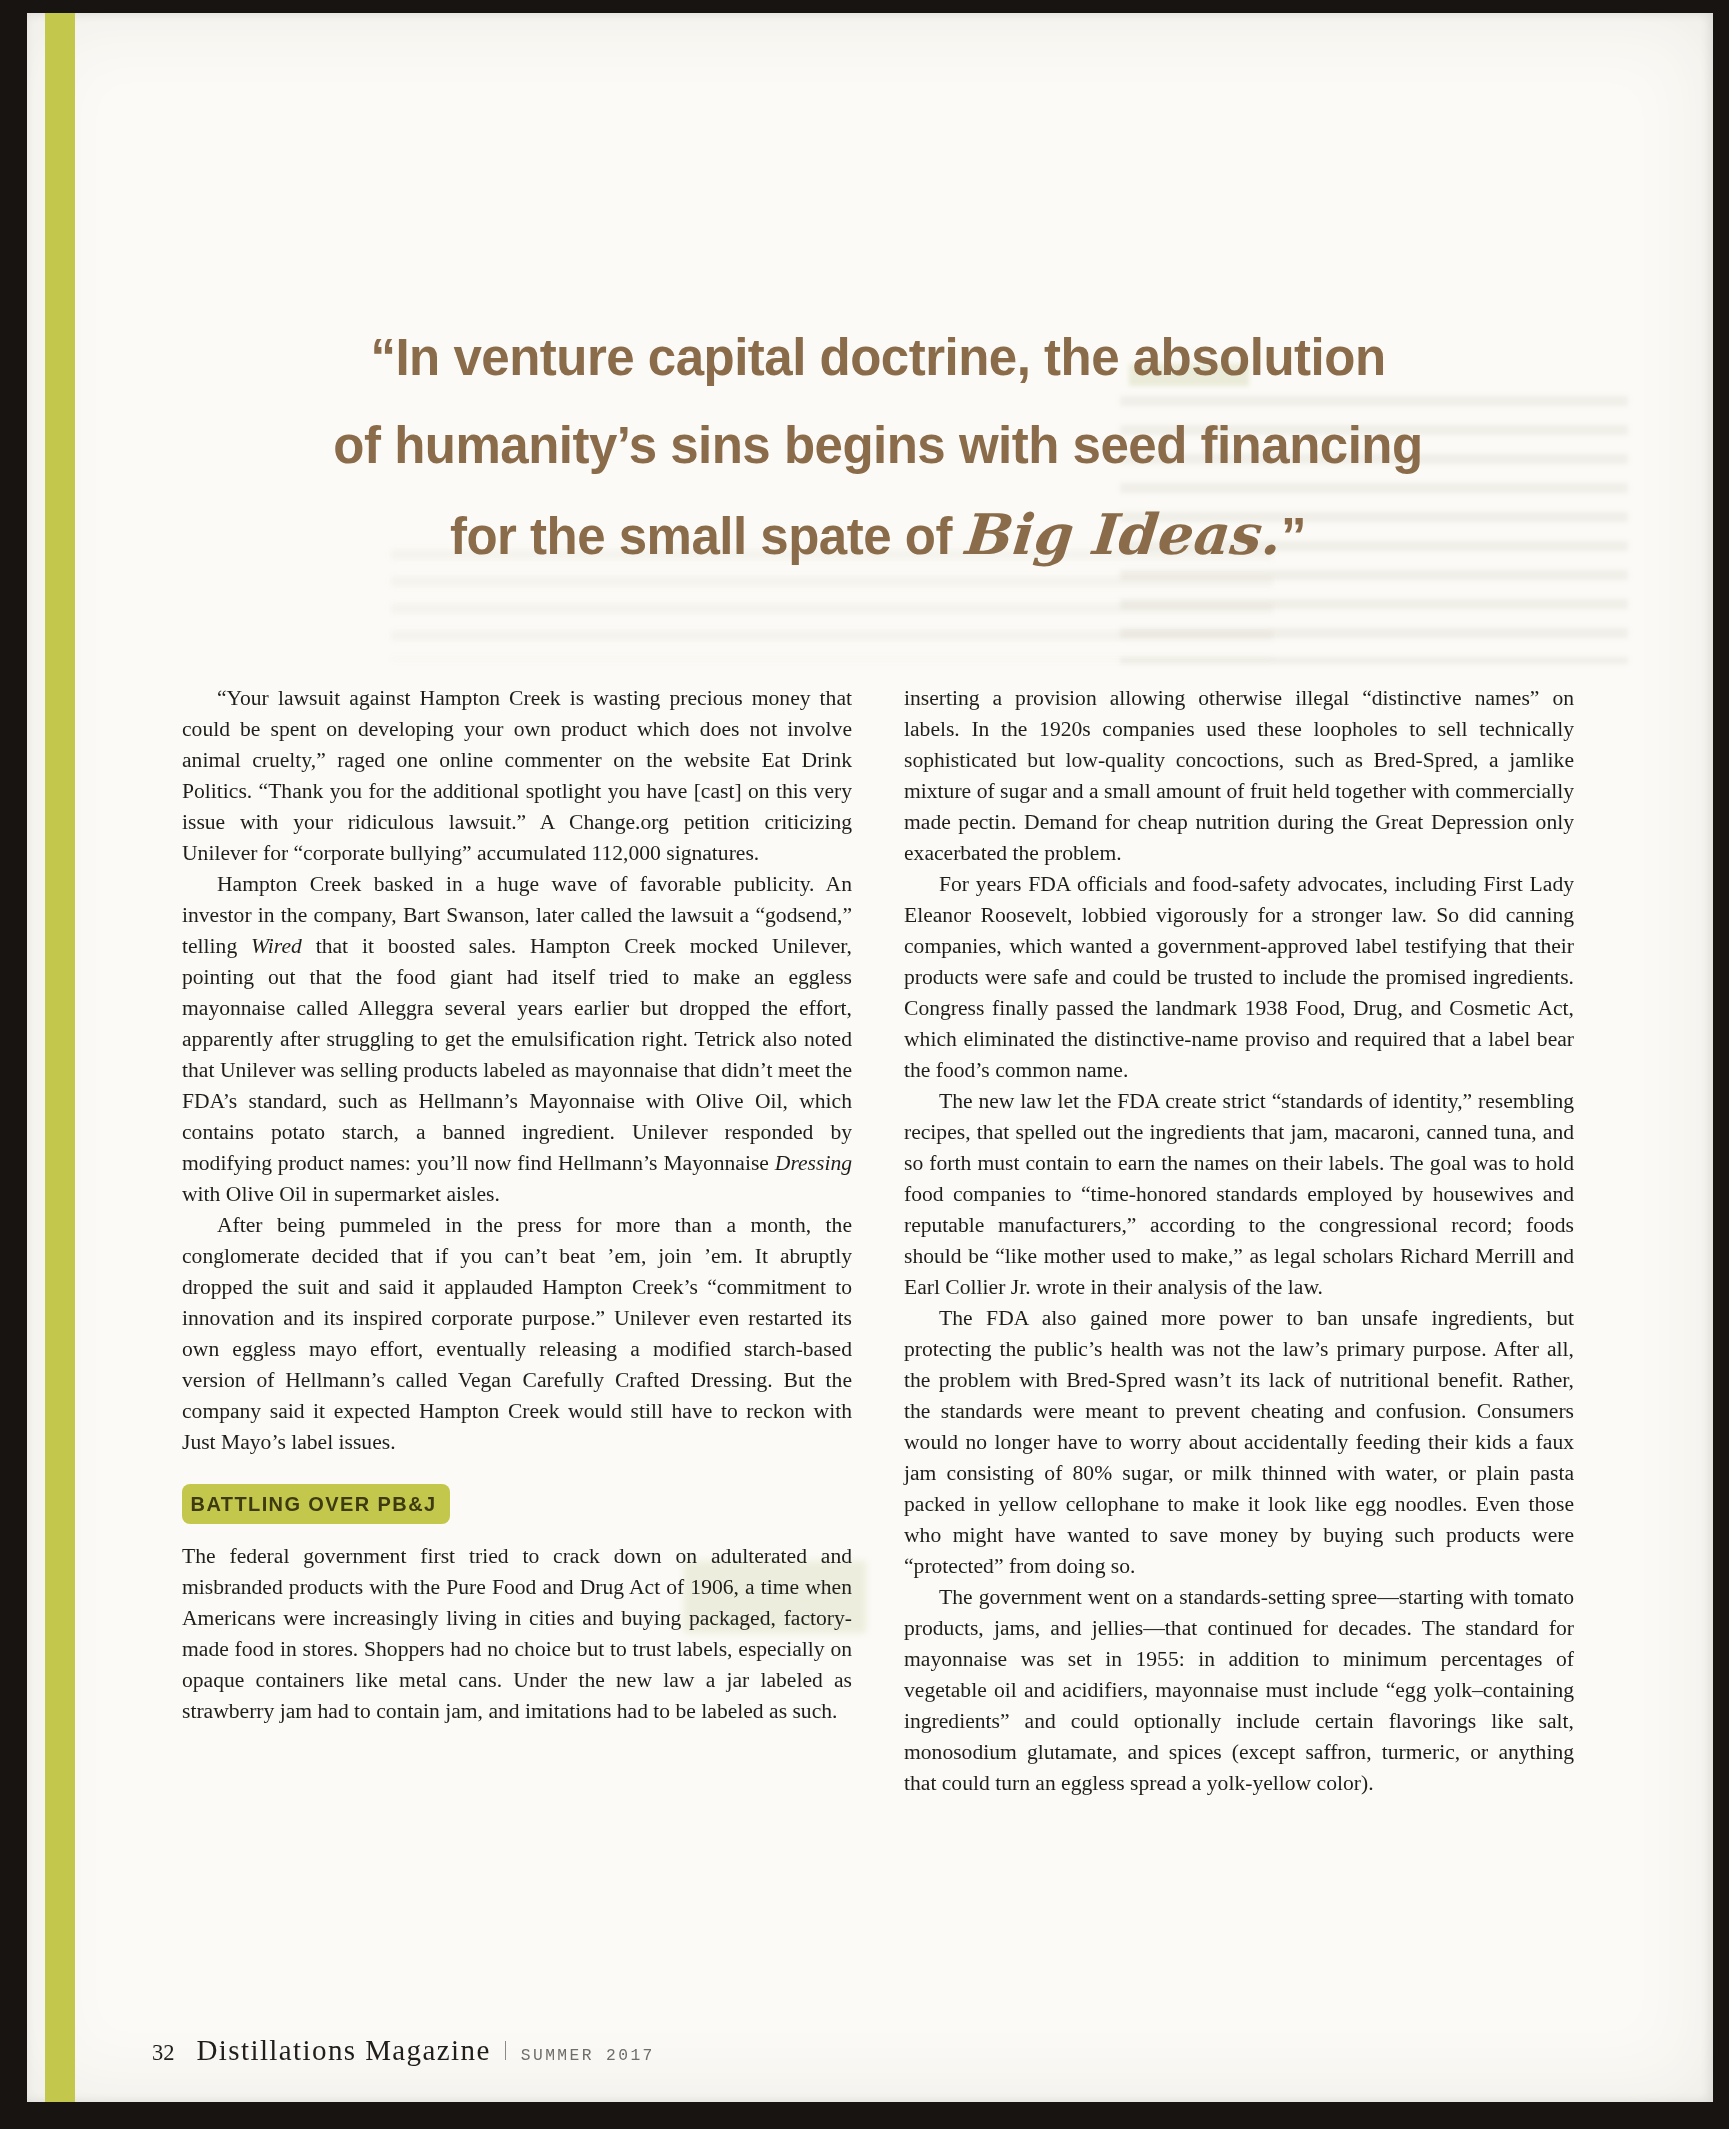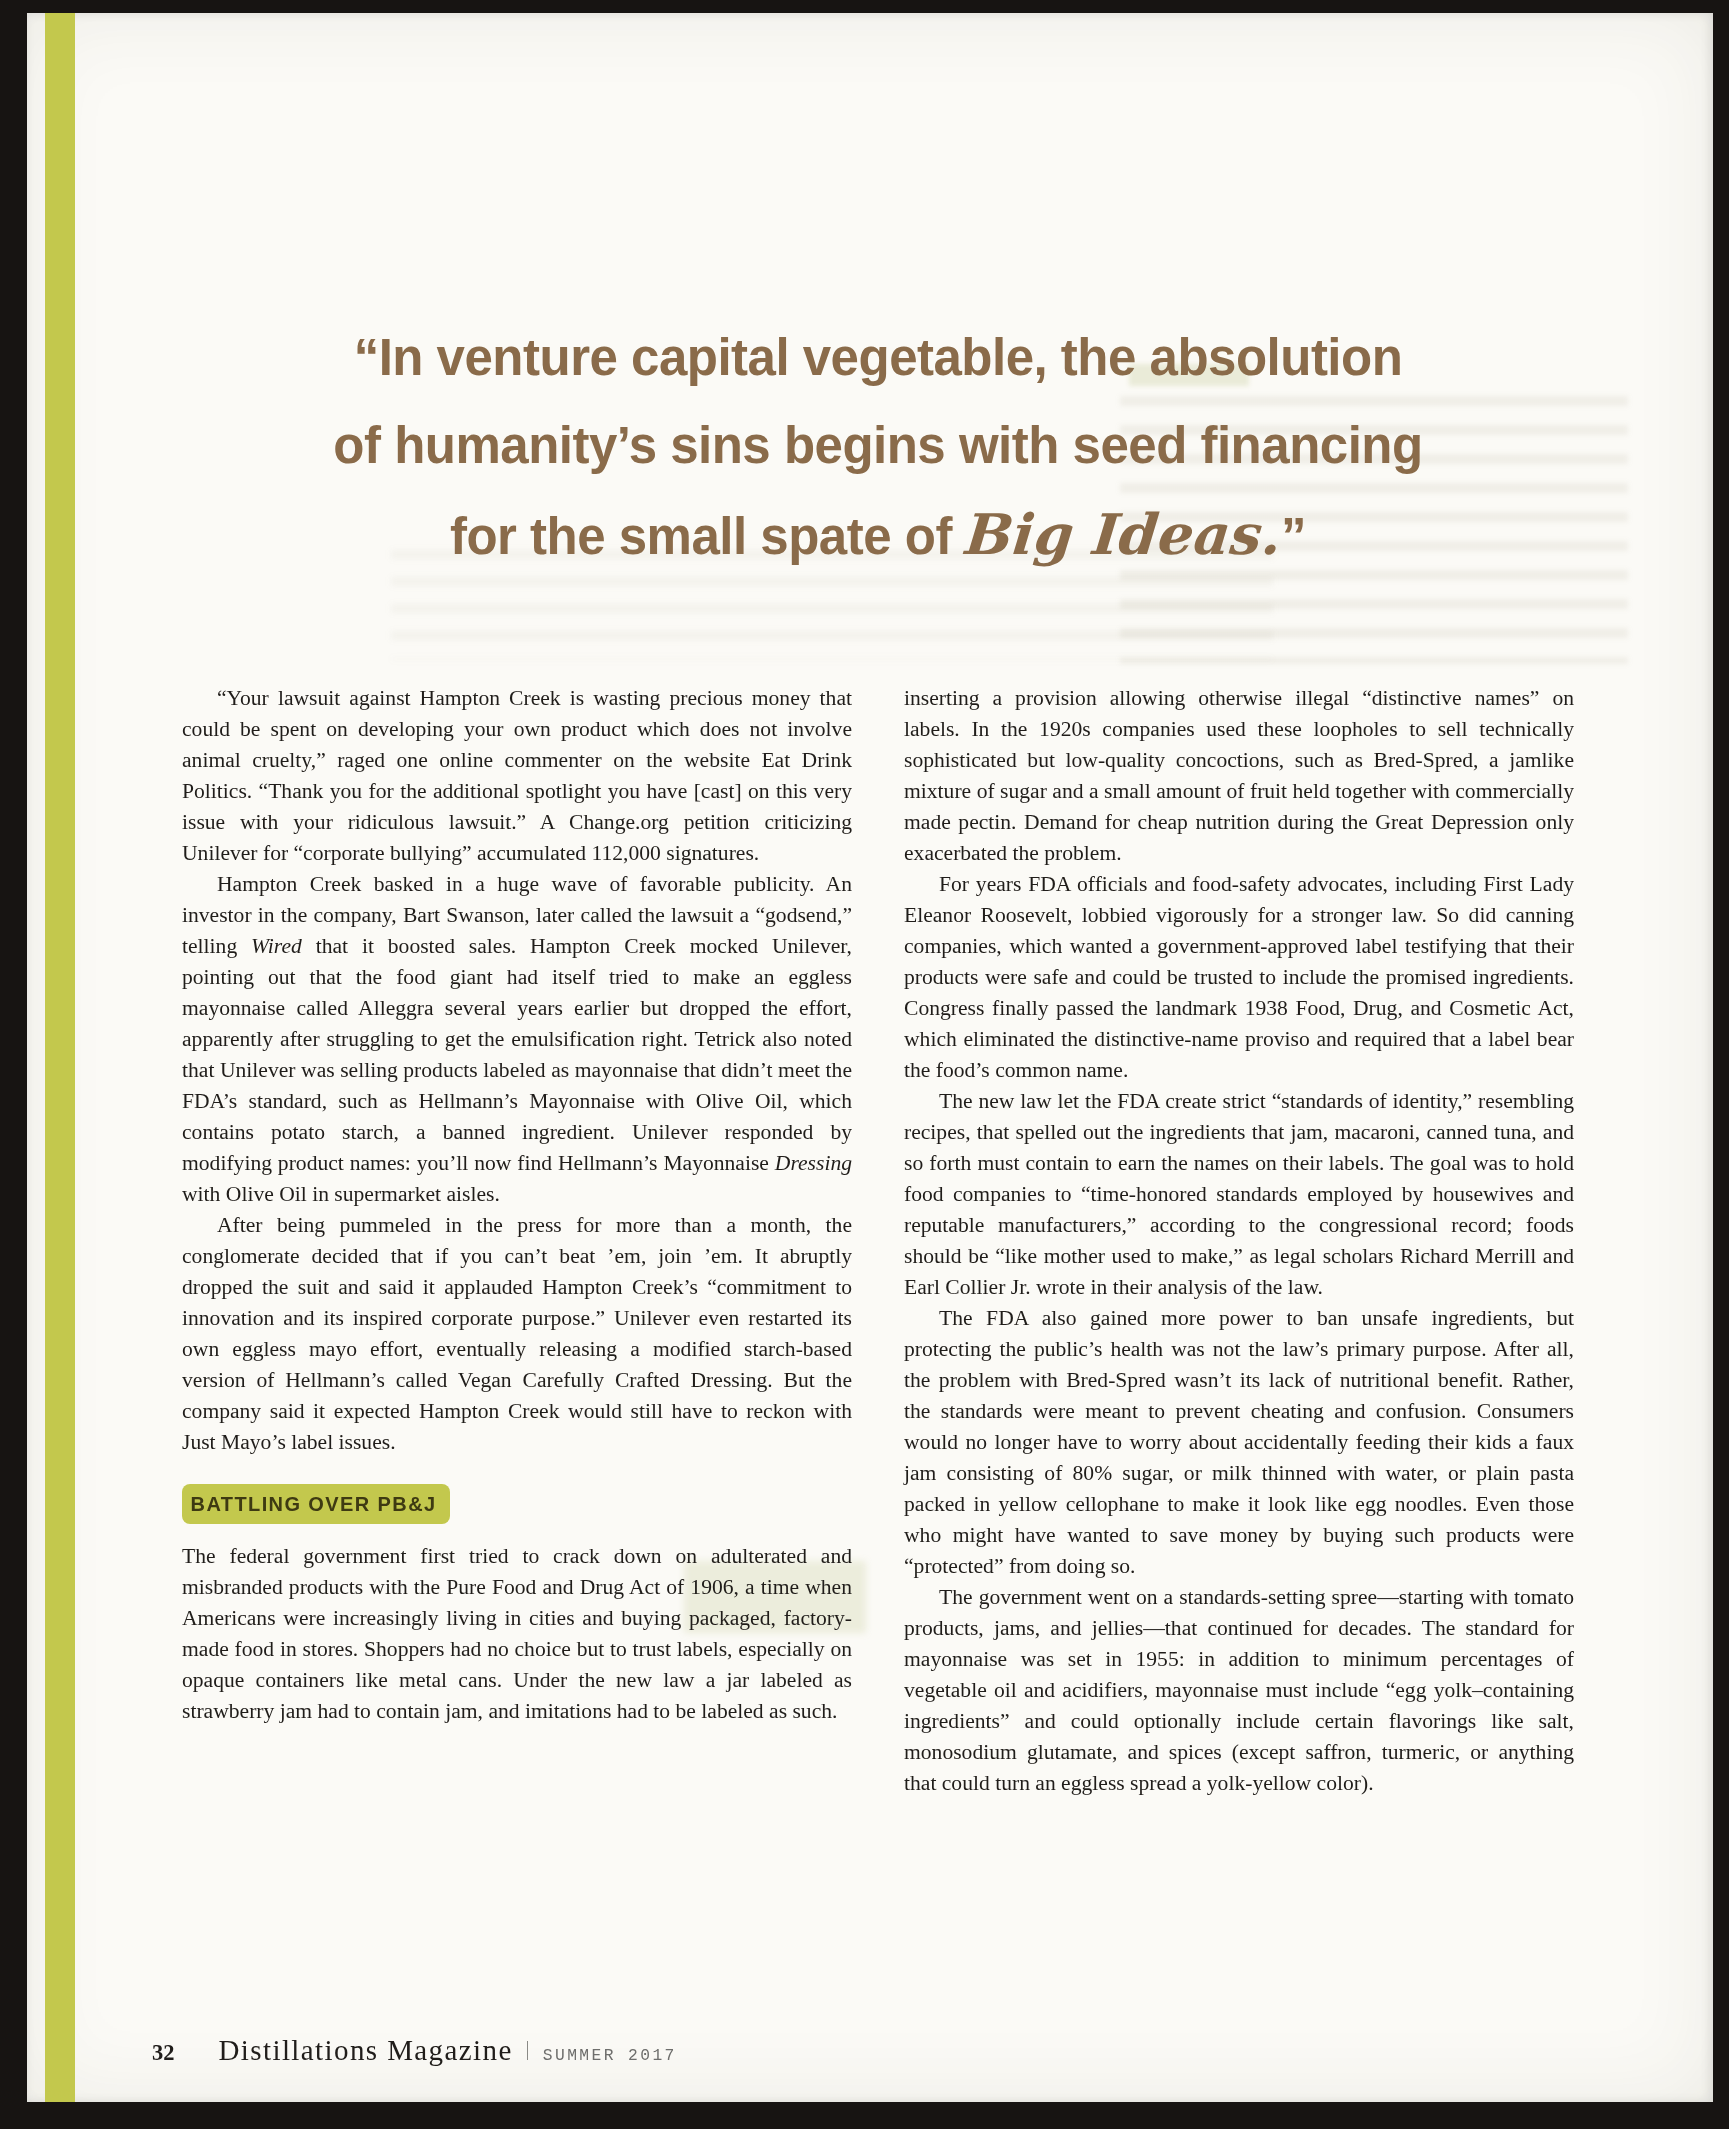--- a/index.html
+++ b/index.html
@@ -95,23 +95,23 @@
     padding:4.8px 13.4px 3.8px 8.6px;
     border-radius:8px;
   }
   .footer {
     position:absolute;
     left:125px; bottom:35px;
     display:flex; align-items:baseline;
     color:var(--ink, #201d1a);
   }
   .footer .pageno {
-    font-weight:700;
+    font-weight:400;
     font-size:22.5px;
-    margin-right:44px;
+    margin-right:22px;
   }
   .footer .magname {
     font-size:29px;
     letter-spacing:1.4px;
   }
   .footer .divider {
     width:1.4px; height:19px;
     background:#8a8a86;
     margin:0 14.4px;
     align-self:center;
@@ -130,21 +130,21 @@
   <div class="page">
 
     <div class="stripe"></div>
 
     <div class="ghost ghost-lines-a"></div>
     <div class="ghost ghost-chip-a"></div>
     <div class="ghost ghost-lines-b"></div>
     <div class="ghost ghost-chip-b"></div>
 
     <div class="quote">
-      <div class="qline">“In venture capital vegetable, the absolution</div>
+      <div class="qline">“In venture capital doctrine, the absolution</div>
       <div class="qline">of humanity’s sins begins with seed financing</div>
       <div class="qline"><span>for the small spate of </span><span class="script">Big Ideas.</span><span>”</span></div>
     </div>
 
     <div class="columns">
       <div class="col">
         <div id="col-left-top">
             <p>“Your lawsuit against Hampton Creek is wasting precious money that could be spent on developing your own product which does not involve animal cruelty,” raged one online commenter on the website Eat Drink Politics. “Thank you for the additional spotlight you have [cast] on this very issue with your ridiculous lawsuit.” A Change.org petition criticizing Unilever for “corporate bullying” accumulated 112,000 signatures.</p>
             <p>Hampton Creek basked in a huge wave of favorable publicity. An investor in the company, Bart Swanson, later called the lawsuit a “godsend,” telling <em>Wired</em> that it boosted sales. Hampton Creek mocked Unilever, pointing out that the food giant had itself tried to make an eggless mayonnaise called Alleggra several years earlier but dropped the effort, apparently after struggling to get the emulsification right. Tetrick also noted that Unilever was selling products labeled as mayonnaise that didn’t meet the FDA’s standard, such as Hellmann’s Mayonnaise with Olive Oil, which contains potato starch, a banned ingredient. Unilever responded by modifying product names: you’ll now find Hellmann’s Mayonnaise <em>Dressing</em> with Olive Oil in supermarket aisles.</p>
             <p>After being pummeled in the press for more than a month, the conglomerate decided that if you can’t beat ’em, join ’em. It abruptly dropped the suit and said it applauded Hampton Creek’s “commitment to innovation and its inspired corporate purpose.” Unilever even restarted its own eggless mayo effort, eventually releasing a modified starch-based version of Hellmann’s called Vegan Carefully Crafted Dressing. But the company said it expected Hampton Creek would still have to reckon with Just Mayo’s label issues.</p>

